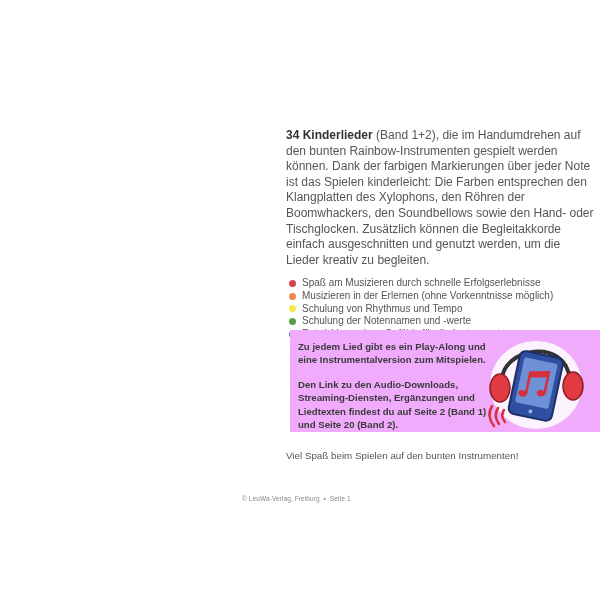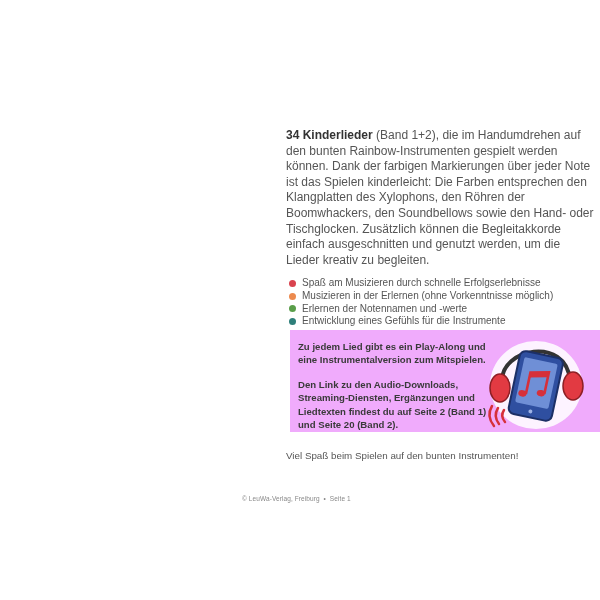--- a/index.html
+++ b/index.html
@@ -58,22 +58,26 @@
   <ul class="bullets">
     <li>
         <span class="dot" style="background:#d9434e"></span>
         <span>Spaß am Musizieren durch schnelle Erfolgserlebnisse</span>
       </li>
     <li>
         <span class="dot" style="background:#ec8a4e"></span>
         <span>Musizieren in der Erlernen (ohne Vorkenntnisse möglich)</span>
       </li>
     <li>
+        <span class="dot" style="background:#f5e84a"></span>
+        <span>Schulung von Rhythmus und Tempo</span>
+      </li>
+    <li>
         <span class="dot" style="background:#5a9e4a"></span>
-        <span>Erlernen der Notennamen und -werte</span>
+        <span>Schulung der Notennamen und -werte</span>
       </li>
     <li>
         <span class="dot" style="background:#2e7f7a"></span>
         <span>Entwicklung eines Gefühls für die Instrumente</span>
       </li>
   </ul>
 </div>
 
 <div class="promo">
   <div class="promo-text">

